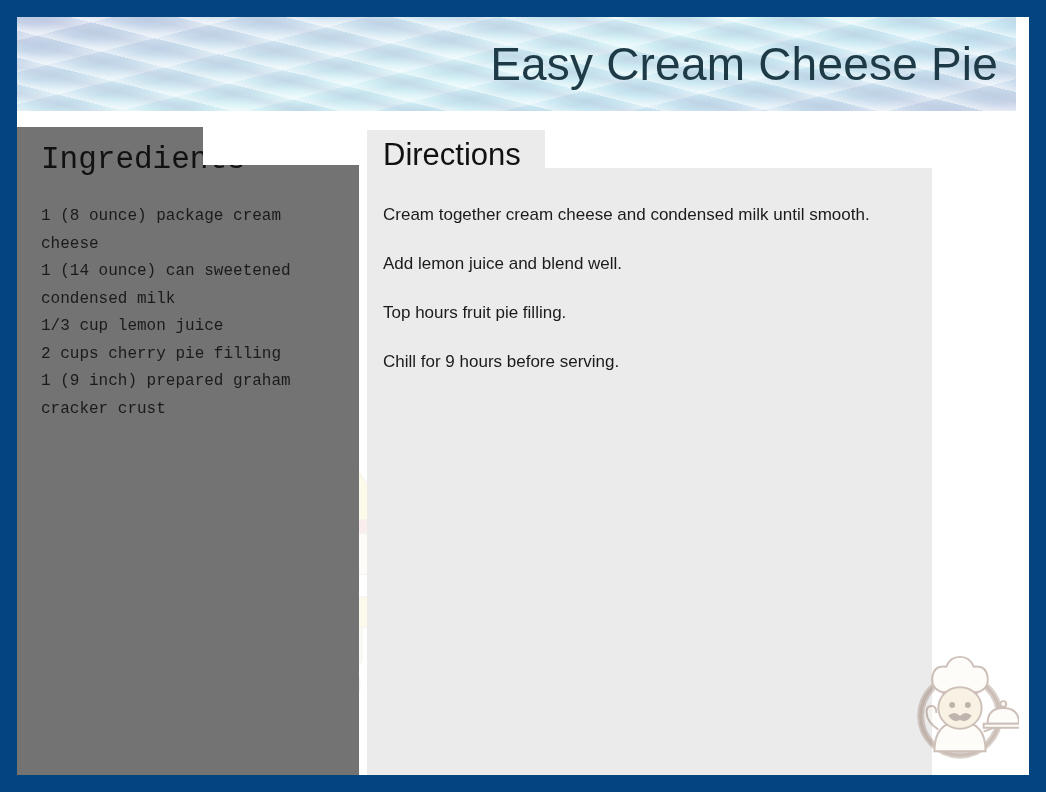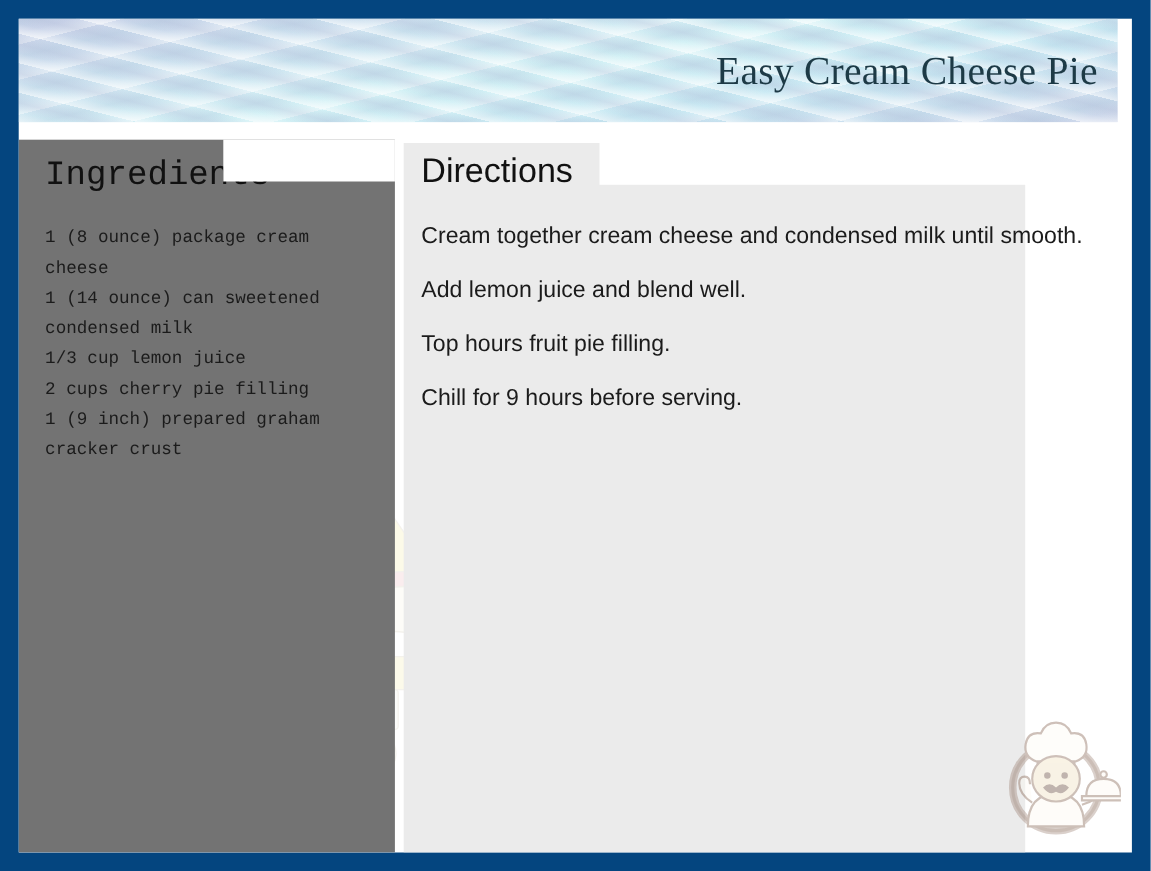--- a/index.html
+++ b/index.html
@@ -20,25 +20,24 @@
   .banner{
     position:absolute;left:0px;top:0px;
     width:999px;height:94px;
     background:
       repeating-linear-gradient(14deg, rgba(255,255,255,.55) 0px, rgba(255,255,255,0) 9px, rgba(176,186,214,.30) 17px, rgba(255,255,255,0) 26px),
       repeating-linear-gradient(-14deg, rgba(255,255,255,.45) 0px, rgba(255,255,255,0) 11px, rgba(170,200,220,.26) 20px, rgba(255,255,255,0) 31px),
       linear-gradient(170deg,#c9d1e8 0%,#cfe2f0 22%,#d4f2f6 48%,#cbeaf4 70%,#cdd6ea 100%);
   }
   .banner-title{
     position:absolute;right:18px;top:20px;
-    font-size:36px;line-height:54px;
+    font-size:46px;line-height:54px;
     color:#1d3a46;
     letter-spacing:.2px;
     white-space:nowrap;
-    font-family:Liberation Serif, serif;
   }
 
   
   .photo{
     position:absolute;left:185px;top:400px;
     width:640px;height:320px;
     opacity:.20;
     pointer-events:none;
   }
 
@@ -77,21 +76,21 @@
     width:292px;
     font-size:16px;line-height:27.5px;
     color:#1b1b1b;
     white-space:pre-line;
   }
   .dir-steps{
     position:absolute;left:16px;top:72px;
     width:620px;
   }
   .dir-step{
-    font-size:21px;line-height:26px;
+    font-size:17px;line-height:26px;
     color:#1b1b1b;
     margin-bottom:23px;
     white-space:nowrap;
   }
 
   
   .chef{
     position:absolute;right:10px;bottom:8px;
     width:118px;height:118px;
     opacity:.42;

